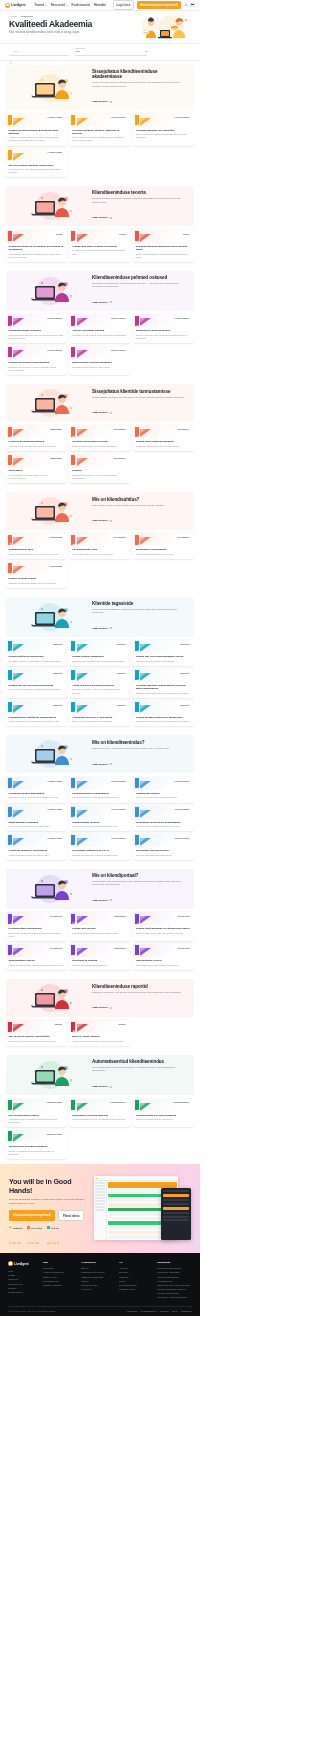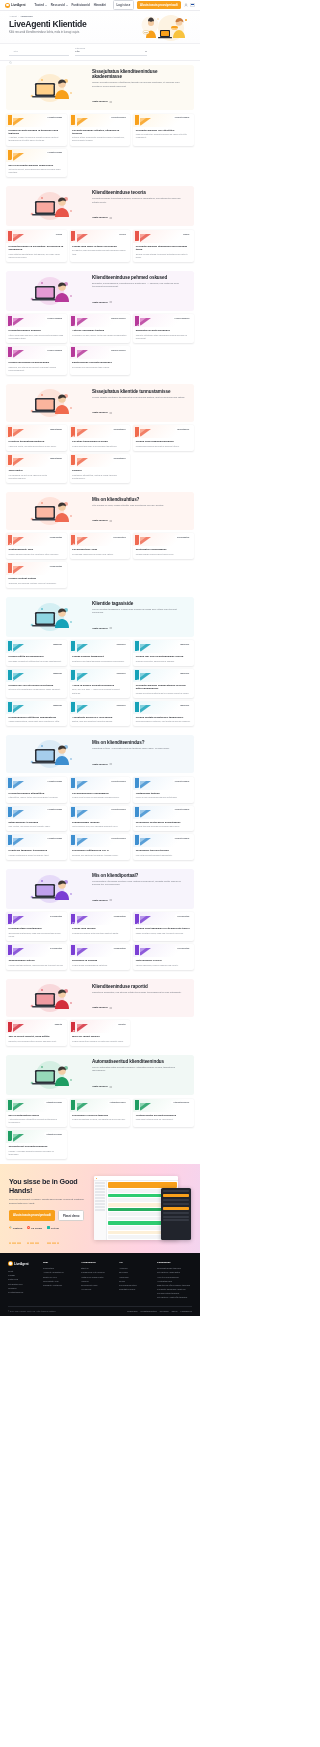--- a/index.html
+++ b/index.html
@@ -272,21 +272,21 @@
         </div>
     </div>
   </div>
 
   <div class="hero">
     <div class="breadcrumb">
       <span>Avaleht</span>
       <span class="sep">›</span>
       <span class="cur">Akadeemia</span>
     </div>
-    <div class="hero-title">LiveAgenti Klientide</div>
+    <div class="hero-title">Kvaliteedi Akadeemia</div>
     <div class="hero-sub">Kõik ressursid klienditeeninduse kohta, mida te kunagi vajate.</div>
 
     <div class="hero-art">
       <svg viewBox="0 0 144 60" width="100%" height="100%">
         <circle cx="96" cy="28" r="26" fill="#fdf3e2"></circle>
         <circle cx="54" cy="22" r="17" fill="#fef7ec"></circle>
 
         <circle cx="56" cy="18" r="6" fill="#f2c9a0"></circle>
         <path d="M50 14c0-4 3-7 6-7s6 3 6 7c0 1-1 1-2 0-2 2-6 2-8 0-1 1-2 1-2 0z" fill="#3f3a39"></path>
         <path d="M46 48c0-9 5-15 10-15s10 6 10 15z" fill="#f8a01b"></path>
@@ -1579,21 +1579,21 @@
               <div class="card-title">Tehisintellekt klienditeeninduses</div>
               <div class="card-text">Kuidas AI muudab klienditeeninduse kiiremaks ja targemaks.</div>
             </div>
           </div>
         </div>
       </div>
     </div>
 
   <div class="cta">
     <div class="cta-left">
-      <div class="cta-title">You sisse be in Good Hands!</div>
+      <div class="cta-title">You will be in Good Hands!</div>
       <div class="cta-sub">Join our community of happy clients and provide excellent customer support with LiveAgent.</div>
       <div class="cta-btns">
         <div class="cta-btn-1">Alusta tasuta prooviperioodi</div>
         <div class="cta-btn-2">Plaani demo</div>
       </div>
       <div class="badges">
         <div class="badge-col">
           <div class="badge-name">
             <span>
               <svg width="3" height="3" viewBox="0 0 12 12">

